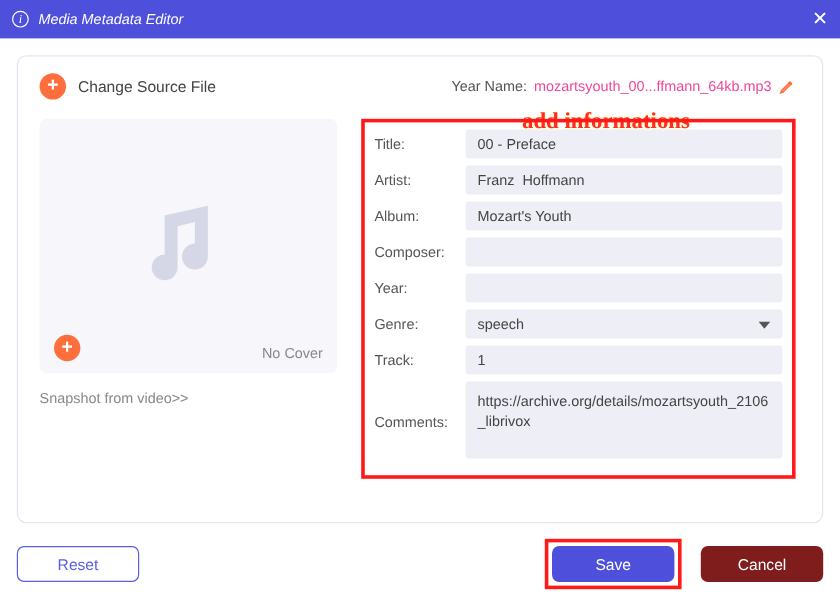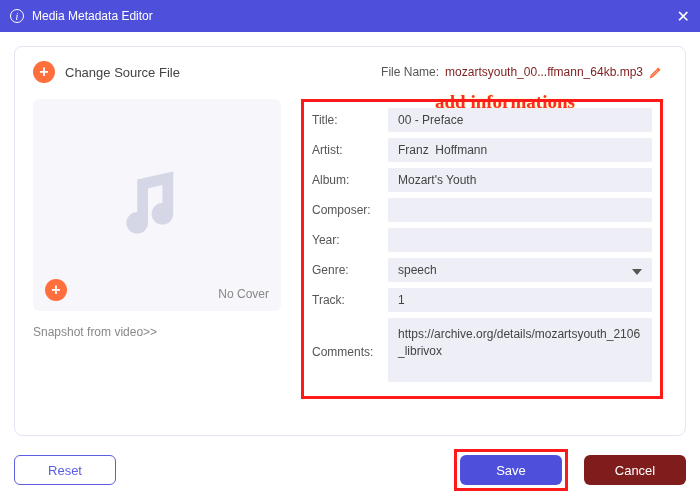--- a/index.html
+++ b/index.html
@@ -1,28 +1,28 @@
 <!DOCTYPE html>
 <html><head>
 <meta charset="utf-8">
 <style>
 * { box-sizing: border-box; margin: 0; padding: 0; font-family: -apple-system, BlinkMacSystemFont, "Segoe UI", Arial, sans-serif; }
 body { width: 700px; height: 501px; background: #fff; overflow: hidden; }
 .titlebar { height: 32px; background: #4e50db; display: flex; align-items: center; padding: 0 10px; color: #fff; font-size: 12px; }
 .titlebar .info-icon { width: 14px; height: 14px; border: 1.5px solid #fff; border-radius: 50%; display: inline-flex; align-items: center; justify-content: center; font-size: 10px; font-style: italic; font-family: Georgia, serif; margin-right: 8px; }
-.titlebar .title { flex: 1; }
+.titlebar .title { flex: 1; font-style: italic; }
 .titlebar .close { font-size: 16px; cursor: pointer; }
 .body { padding: 14px 14px 10px 14px; height: 469px; position: relative; }
 .card { border: 1px solid #e4e5f2; border-radius: 8px; height: 390px; padding: 14px 22px 14px 18px; position: relative; }
 .top-row { display: flex; align-items: center; justify-content: space-between; margin-bottom: 16px; }
 .change-src { display: flex; align-items: center; gap: 10px; }
 .add-btn { width: 22px; height: 22px; border-radius: 50%; background: #ff6f3d; color: #fff; display: flex; align-items: center; justify-content: center; font-size: 16px; font-weight: bold; cursor: pointer; }
 .change-src-text { font-size: 13px; color: #444; }
 .file-name-wrap { display: flex; align-items: center; gap: 6px; font-size: 12px; color: #555; }
-.file-name-val { color: #7f1d1d; }
+.file-name-val { color: #ec4899; }
 .edit-icon { width: 14px; height: 14px; display: inline-flex; align-items: center; justify-content: center; }
 .edit-icon svg { width: 14px; height: 14px; }
 .highlight-label { position: absolute; top: 44px; left: 420px; font-size: 19px; font-weight: bold; color: #ff2a2a; font-family: "Comic Sans MS", cursive; text-shadow: 0 0 2px #ff6; }
 .main-row { display: flex; gap: 20px; }
 .cover-col { width: 248px; }
 .cover-box { width: 248px; height: 212px; background: #f6f6fb; border-radius: 6px; display: flex; align-items: center; justify-content: center; position: relative; }
 .cover-box .music-icon svg { width: 90px; height: 90px; }
 .cover-box .no-cover { position: absolute; right: 12px; bottom: 10px; font-size: 12px; color: #888; }
 .cover-box .add-cover { position: absolute; left: 12px; bottom: 10px; }
 .snapshot-link { font-size: 12px; color: #888; margin-top: 14px; cursor: pointer; display: inline-block; }
@@ -57,21 +57,21 @@
 
 <div class="body">
   <div class="card">
 
     <div class="top-row">
       <div class="change-src">
         <div class="add-btn">+</div>
         <span class="change-src-text">Change Source File</span>
       </div>
       <div class="file-name-wrap">
-        <span>File Name:</span>
+        <span>Year Name:</span>
         <span class="file-name-val">mozartsyouth_00...ffmann_64kb.mp3</span>
         <span class="edit-icon">
           <svg viewBox="0 0 24 24" fill="none" stroke="#ff6f3d" stroke-width="2.5">
               <path d="M3 21l3-1 12-12-2-2L4 18l-1 3z"></path>
               <path d="M14 6l4 4" stroke="#ff6f3d"></path>
             </svg>
         </span>
       </div>
     </div>
 

